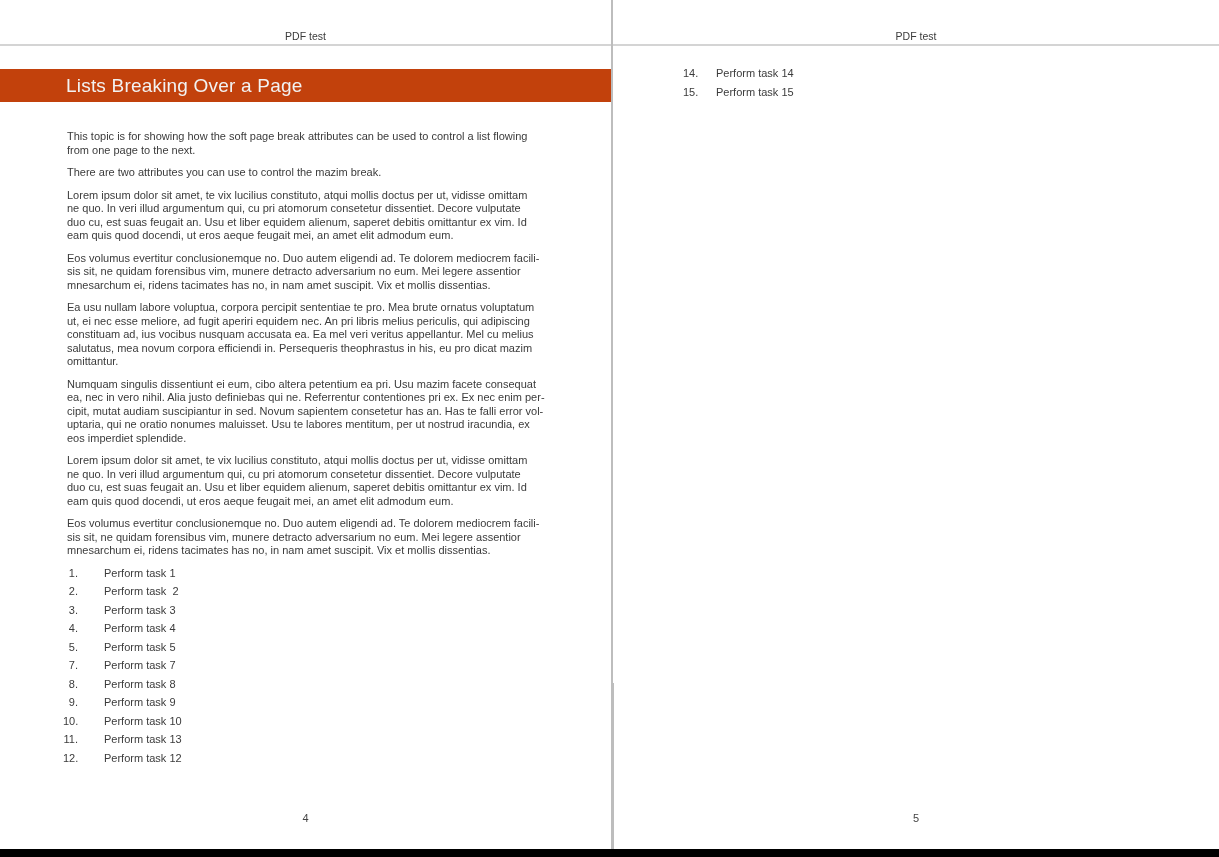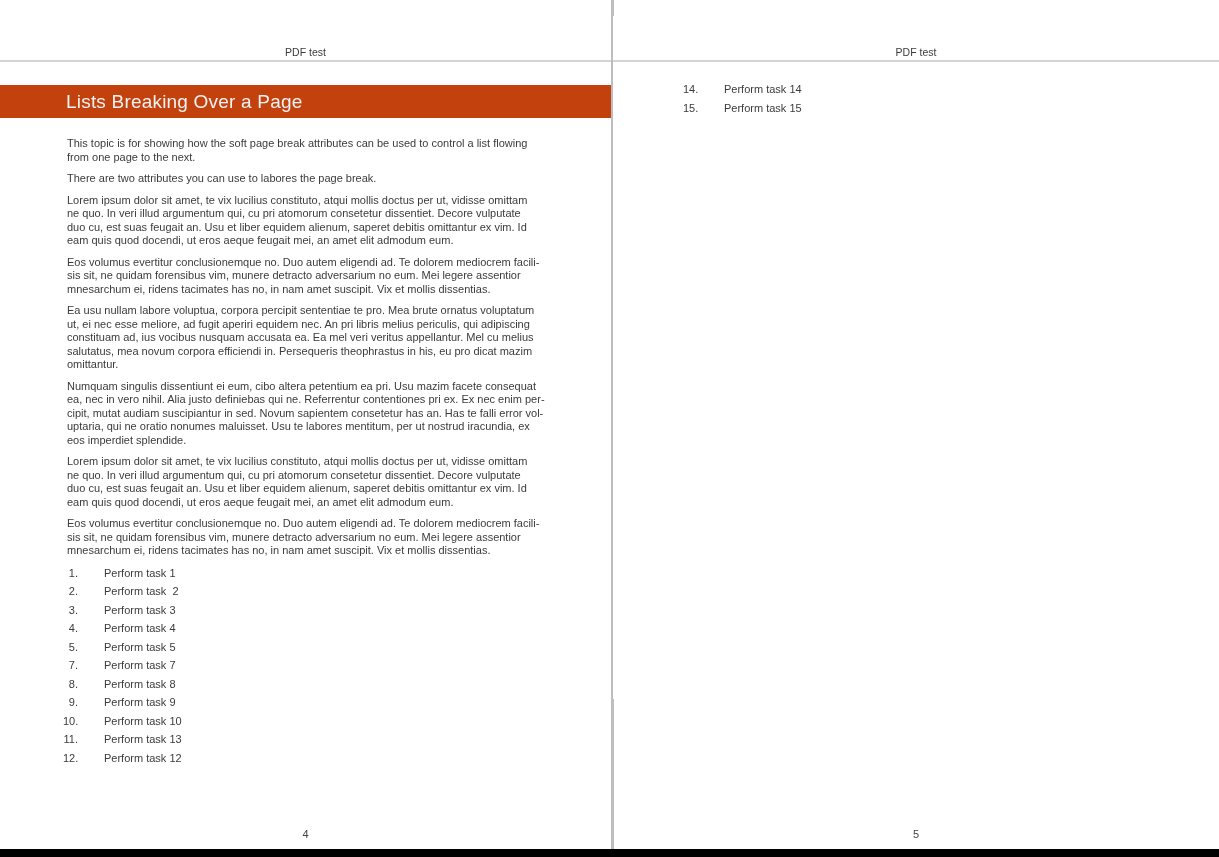--- a/index.html
+++ b/index.html
@@ -4,21 +4,21 @@
 <style>
   html, body { margin: 0; padding: 0; background: #ffffff; }
   .stage {
     position: relative;
     width: 1219px;
     height: 857px;
     background: #ffffff;
     overflow: hidden;
     font-family: "Liberation Sans", sans-serif;
   }
-  .page { position: absolute; top: 16px; height: 683px; background: #ffffff; }
+  .page { position: absolute; top: 0; height: 683px; background: #ffffff; }
   .page-left  { left: 0; width: 611px; }
   .page-right { left: 613px; width: 606px; }
 
   .page-header {
     position: absolute; top: 30px; left: 0; right: 0;
     text-align: center; font-size: 10.5px; color: #3b3b3b;
   }
   .header-rule {
     position: absolute; top: 44px; left: 0; right: 0;
     height: 2px; background: #d4d4d4;
@@ -27,36 +27,36 @@
     position: absolute; top: 69px; left: 0; right: 0; height: 33px;
     background: #c2410c; color: #f2f2f2;
     font-size: 19px; font-weight: 300; line-height: 33px;
     padding-left: 66px; box-sizing: border-box;
     letter-spacing: 0.2px;
   }
   .content {
     position: absolute; left: 67px; top: 121px; width: 482px;
     font-size: 11px; line-height: 13.5px; color: #3b3b3b;
   }
-  .para { margin: 0 0 8px 0; white-space: pre-line; }
+  .para { margin: 9px 0 8px 0; white-space: pre-line; }
 
   .task-list { margin-top: 6px; margin-left: -4px; }
   .task-row { line-height: 14px; margin-bottom: 4.5px; }
   .task-num {
     display: inline-block; width: 15px; text-align: right;
     margin-right: 7px;
   }
   .task-label { white-space: pre; margin-left: 19px; }
 
   .right-content {
     position: absolute; left: 70px; top: 66px;
     font-size: 11px; line-height: 13.5px; color: #3b3b3b;
   }
   .right-content .task-list { margin-top: 0; margin-left: 0; }
-  .right-content .task-num { width: 14px; margin-right: 8px; }
+  .right-content .task-num { width: 14px; margin-right: 0; }
 
   .page-number {
     position: absolute; top: 812px; left: 0; right: 0;
     text-align: center; font-size: 11px; color: #444444;
   }
 
   .page-divider {
     position: absolute; left: 611px; top: 0;
     width: 2.5px; height: 849px; background: #bdbdbd;
   }
@@ -73,21 +73,21 @@
   <div class="page page-left">
     <div class="page-header">PDF test</div>
     <div class="header-rule"></div>
     <div class="title-banner">
       <span>Lists Breaking Over a Page</span>
     </div>
     <div class="content">
       <div>
           <p class="para">This topic is for showing how the soft page break attributes can be used to control a list flowing
 from one page to the next.</p>
-          <p class="para">There are two attributes you can use to labores the page break.</p>
+          <p class="para">There are two attributes you can use to control the mazim break.</p>
           <p class="para">Lorem ipsum dolor sit amet, te vix lucilius constituto, atqui mollis doctus per ut, vidisse omittam
 ne quo. In veri illud argumentum qui, cu pri atomorum consetetur dissentiet. Decore vulputate
 duo cu, est suas feugait an. Usu et liber equidem alienum, saperet debitis omittantur ex vim. Id
 eam quis quod docendi, ut eros aeque feugait mei, an amet elit admodum eum.</p>
           <p class="para">Eos volumus evertitur conclusionemque no. Duo autem eligendi ad. Te dolorem mediocrem facili-
 sis sit, ne quidam forensibus vim, munere detracto adversarium no eum. Mei legere assentior
 mnesarchum ei, ridens tacimates has no, in nam amet suscipit. Vix et mollis dissentias.</p>
           <p class="para">Ea usu nullam labore voluptua, corpora percipit sententiae te pro. Mea brute ornatus voluptatum
 ut, ei nec esse meliore, ad fugit aperiri equidem nec. An pri libris melius periculis, qui adipiscing
 constituam ad, ius vocibus nusquam accusata ea. Ea mel veri veritus appellantur. Mel cu melius

